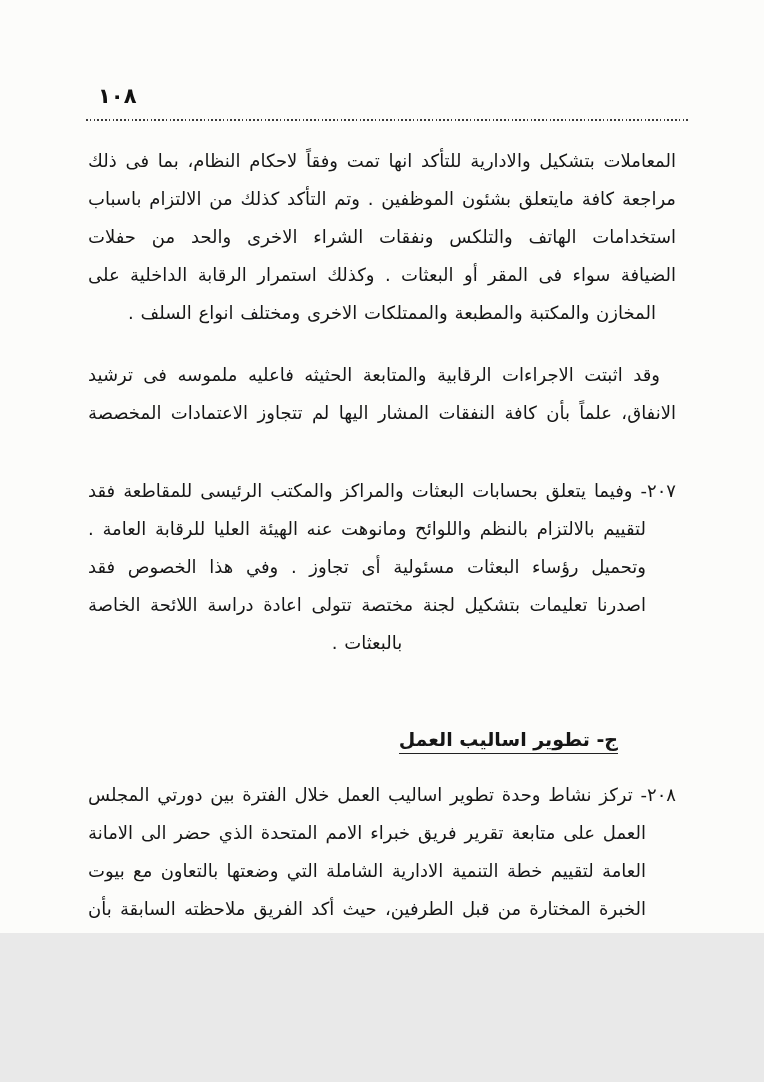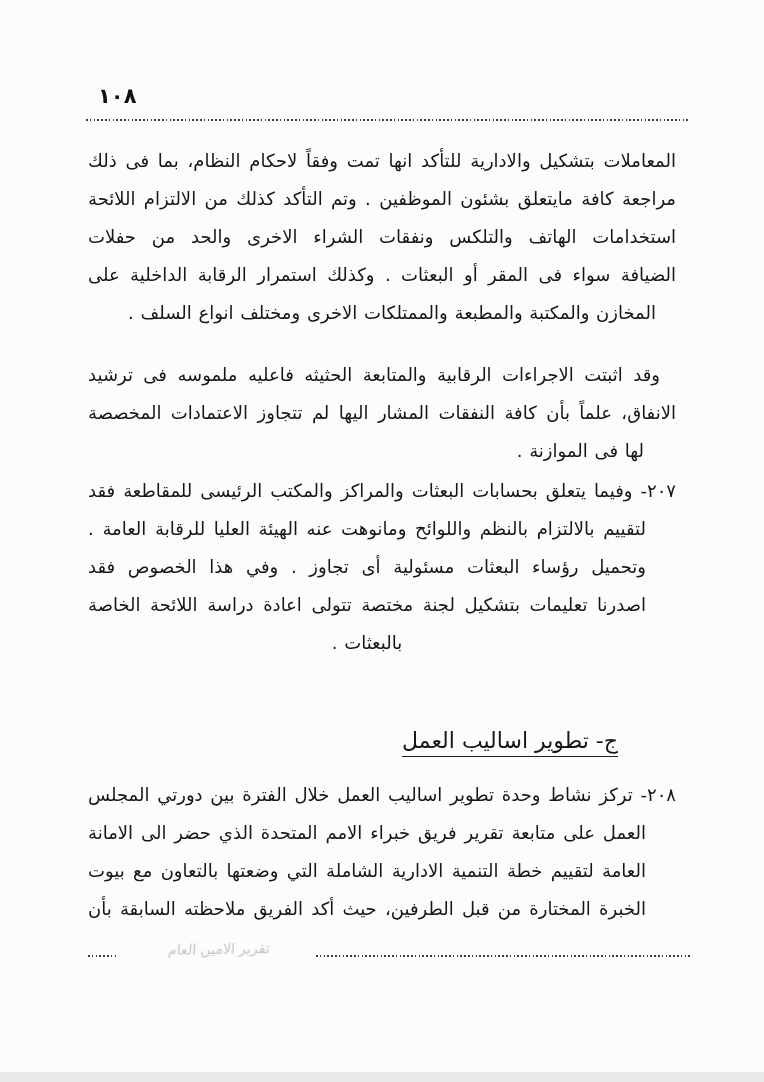--- a/index.html
+++ b/index.html
@@ -1,18 +1,18 @@
 <!DOCTYPE html>
 <html lang="ar" dir="rtl"><head>
 <meta charset="utf-8">
 <style>
   html,body{margin:0;padding:0;background:#e9e9e9;}
   .page{
     position:relative;
-    width:764px;height:1072px;
+    width:764px;height:933px;
     margin:0 auto;
     background:#fcfcfa;
     overflow:hidden;
     font-family:"DejaVu Sans",sans-serif;
     color:#161616;
     direction:rtl;
   }
   
   .pagenum{
     position:absolute;top:84px;left:98px;
@@ -39,21 +39,21 @@
   .pr20{padding-right:20px;}
   .pr30{padding-right:30px;text-align:center;}
   .pr32{padding-right:32px;}
   .p1{top:142px;}
   .p2{top:356px;}
   .s207{top:472px;}
   .s208{top:776px;}
   
   .heading{
     position:absolute;top:728px;right:146px;
-    font-size:22px;font-weight:400;
+    font-size:19px;font-weight:700;
   }
   .heading span{
     display:inline-block;
     border-bottom:1.5px solid #222;
     padding-bottom:3px;
   }
   
   .f-dash{position:absolute;top:954px;left:88px;width:30px;}
   .f-dots{position:absolute;top:954px;left:316px;width:374px;}
   .f-stamp{
@@ -69,30 +69,29 @@
 <body>
 
 <div class="page">
 
   <div class="pagenum">١٠٨</div>
 
   <div class="dotline toprule"></div>
 
   <div class="block p1">
     <div class="ln fill">المعاملات بتشكيل والادارية للتأكد انها تمت وفقاً لاحكام النظام، بما فى ذلك</div>
-    <div class="ln fill">مراجعة كافة مايتعلق بشئون الموظفين . وتم التأكد كذلك من الالتزام اللائحة</div>
+    <div class="ln fill">مراجعة كافة مايتعلق بشئون الموظفين . وتم التأكد كذلك من الالتزام باسباب</div>
     <div class="ln fill">استخدامات الهاتف والتلكس ونفقات الشراء الاخرى والحد من حفلات</div>
     <div class="ln fill">الضيافة سواء فى المقر أو البعثات . وكذلك استمرار الرقابة الداخلية على</div>
     <div class="ln pr20">المخازن والمكتبة والمطبعة والممتلكات الاخرى ومختلف انواع السلف .</div>
   </div>
 
   <div class="block p2">
     <div class="ln fill pr18">وقد اثبتت الاجراءات الرقابية والمتابعة الحثيثه فاعليه ملموسه فى ترشيد</div>
     <div class="ln fill">الانفاق، علماً بأن كافة النفقات المشار اليها لم تتجاوز الاعتمادات المخصصة</div>
-    <div class="ln pr32">لها فى الموازنة .</div>
   </div>
 
   <div class="block s207">
     <div class="ln fill">٢٠٧- وفيما يتعلق بحسابات البعثات والمراكز والمكتب الرئيسى للمقاطعة فقد</div>
     <div class="ln fill pr30">لتقييم بالالتزام بالنظم واللوائح ومانوهت عنه الهيئة العليا للرقابة العامة .</div>
     <div class="ln fill pr30">وتحميل رؤساء البعثات مسئولية أى تجاوز . وفي هذا الخصوص فقد</div>
     <div class="ln fill pr30">اصدرنا تعليمات بتشكيل لجنة مختصة تتولى اعادة دراسة اللائحة الخاصة</div>
     <div class="ln pr30">بالبعثات .</div>
   </div>
 

